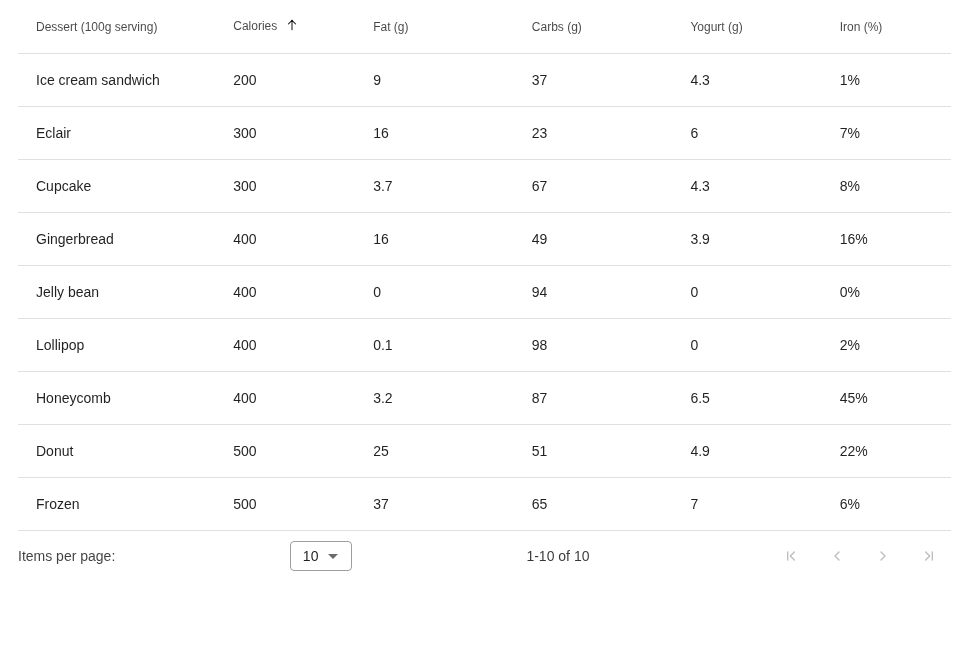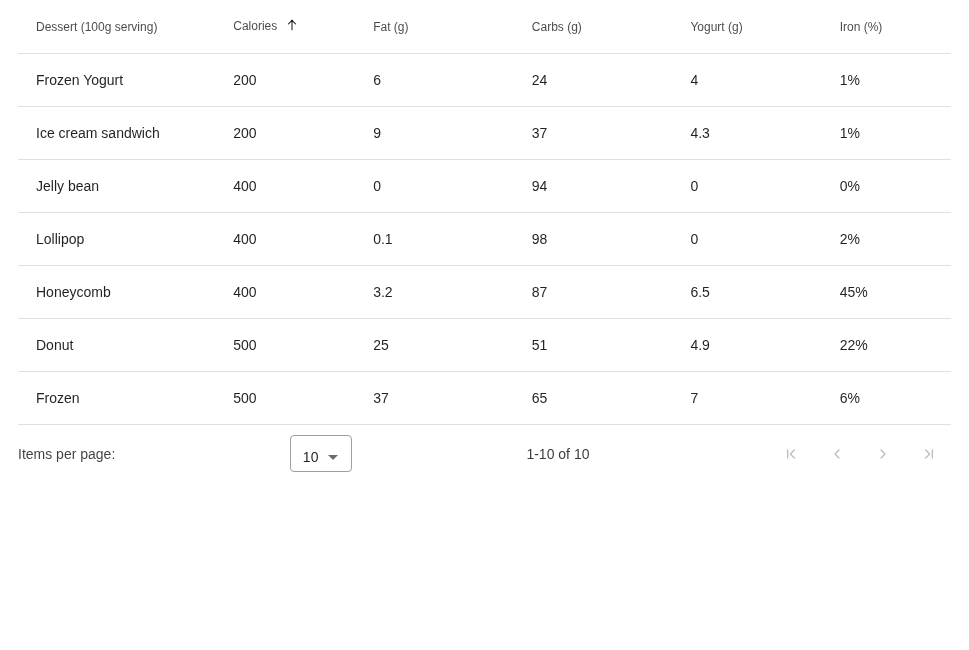--- a/index.html
+++ b/index.html
@@ -56,21 +56,21 @@
     font-size: 14px;
   }
   .paginator-label {
     color: rgba(0,0,0,0.75);
   }
   .page-size-select {
     display: flex;
     align-items: center;
     border: 1px solid #9e9e9e;
     border-radius: 4px;
-    padding: 13px 8px 6px 12px;
+    padding: 6px 8px 6px 12px;
     min-width: 62px;
     gap: 10px;
     cursor: pointer;
     color: rgba(0,0,0,0.87);
   }
   .page-size-select .caret {
     width: 0; height: 0;
     border-left: 5px solid transparent;
     border-right: 5px solid transparent;
     border-top: 5px solid #6b6b6b;
@@ -120,34 +120,50 @@
         <th class="col4">
           <span>Yogurt (g)</span>
         </th>
         <th class="col5">
           <span>Iron (%)</span>
         </th>
       </tr>
     </thead>
     <tbody id="tbody">
         <tr>
-          <td class="col0">Frozen Yogurt</td>
-          <td class="col1">200</td>
-          <td class="col2">6</td>
-          <td class="col3">24</td>
-          <td class="col4">4</td>
-          <td class="col5">1%</td>
-        </tr>
-        <tr>
           <td class="col0">Ice cream sandwich</td>
           <td class="col1">200</td>
           <td class="col2">9</td>
           <td class="col3">37</td>
           <td class="col4">4.3</td>
           <td class="col5">1%</td>
+        </tr>
+        <tr>
+          <td class="col0">Eclair</td>
+          <td class="col1">300</td>
+          <td class="col2">16</td>
+          <td class="col3">23</td>
+          <td class="col4">6</td>
+          <td class="col5">7%</td>
+        </tr>
+        <tr>
+          <td class="col0">Cupcake</td>
+          <td class="col1">300</td>
+          <td class="col2">3.7</td>
+          <td class="col3">67</td>
+          <td class="col4">4.3</td>
+          <td class="col5">8%</td>
+        </tr>
+        <tr>
+          <td class="col0">Gingerbread</td>
+          <td class="col1">400</td>
+          <td class="col2">16</td>
+          <td class="col3">49</td>
+          <td class="col4">3.9</td>
+          <td class="col5">16%</td>
         </tr>
         <tr>
           <td class="col0">Jelly bean</td>
           <td class="col1">400</td>
           <td class="col2">0</td>
           <td class="col3">94</td>
           <td class="col4">0</td>
           <td class="col5">0%</td>
         </tr>
         <tr>

